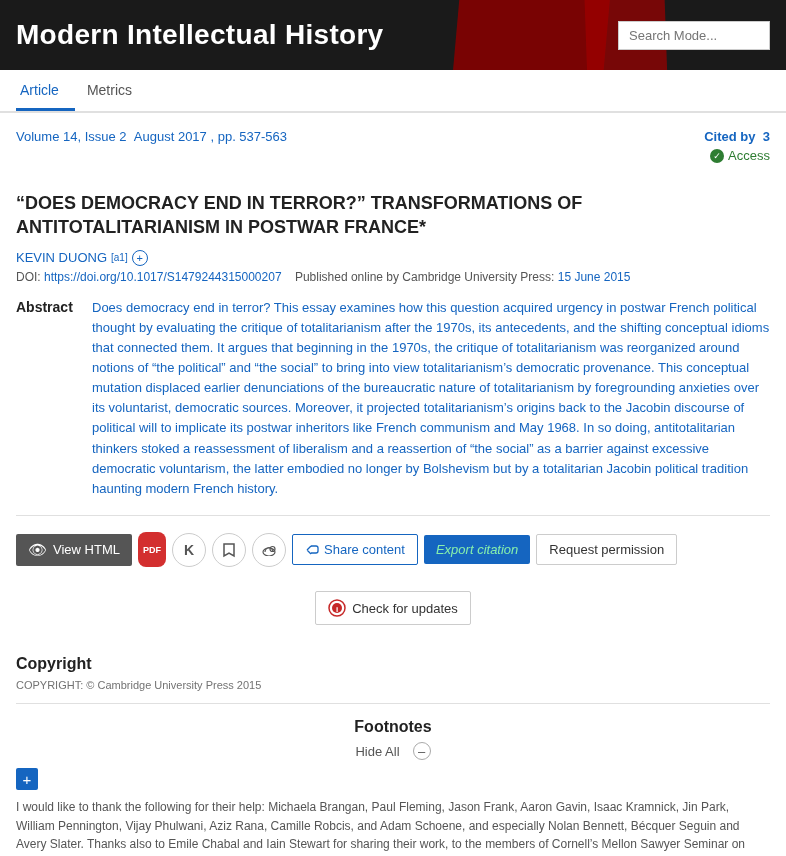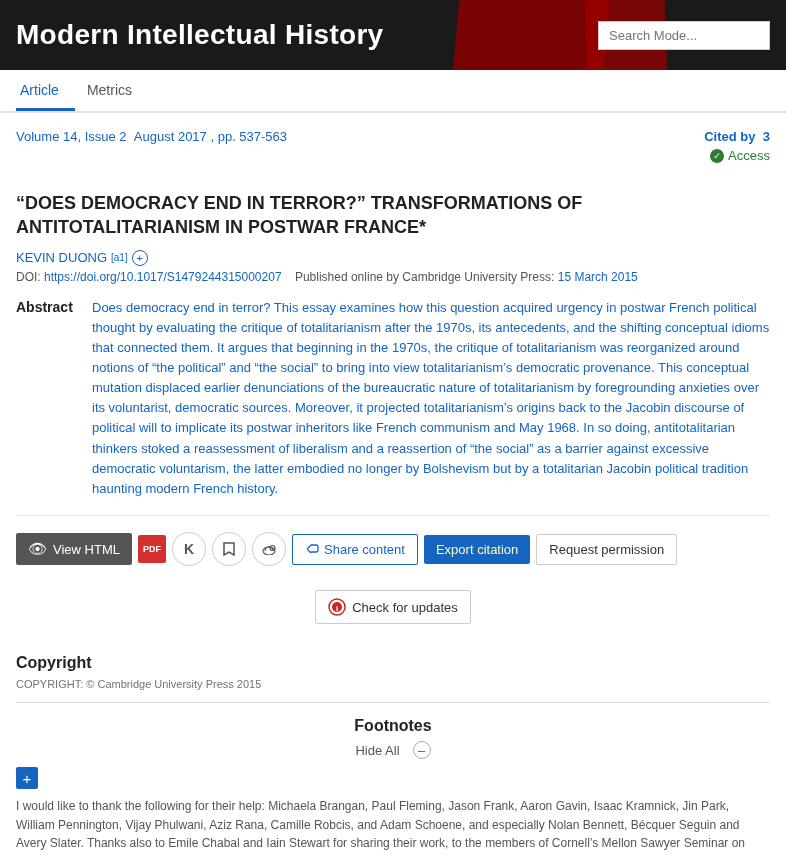--- a/index.html
+++ b/index.html
@@ -46,21 +46,21 @@
       opacity: 0.7;
     }
     .search-box {
       position: relative;
       z-index: 2;
     }
     .search-box input {
       padding: 6px 10px;
       border: 1px solid #ccc;
       font-size: 13px;
-      width: 172px;
+      width: 152px;
       background: #fff;
       color: #333;
     }
 
     
     .tabs-bar {
       border-bottom: 2px solid #e0e0e0;
       padding: 2px 16px;
       display: flex;
       gap: 0;
@@ -240,32 +240,33 @@
       color: #555;
     }
     .btn-share {
       background: #fff;
       color: #1565c0;
       border: 1px solid #1565c0;
       padding: 7px 12px;
       font-size: 13px;
       cursor: pointer;
       display: flex;
-      align-items: flex-start;
+      align-items: center;
       gap: 5px;
       border-radius: 2px;
     }
     .btn-export {
       background: #1565c0;
-      color: #fef9c3;
+      color: #86efac;
       border: none;
       padding: 7px 12px;
       font-size: 13px;
       cursor: pointer;
       border-radius: 2px;
+      font-style: italic;
     }
     .btn-request {
       background: #fff;
       color: #333;
       border: 1px solid #ccc;
       padding: 7px 12px;
       font-size: 13px;
       cursor: pointer;
       border-radius: 2px;
     }
@@ -351,29 +352,29 @@
     }
     .footnote-text {
       font-size: 12px;
       color: #555;
       line-height: 1.55;
     }
 
     
     .pdf-icon {
       width: 28px;
-      height: 28px;
+      height: 35px;
       background: #d32f2f;
       color: #fff;
       display: flex;
       align-items: center;
       justify-content: center;
       font-size: 9px;
       font-weight: bold;
-      border-radius: 2px;
+      border-radius: 8px;
       cursor: pointer;
     }
   </style>
 </head>
 <body>
 
 <div class="header">
   <div class="header-bg-shape"></div>
   <div class="header-bg-shape2"></div>
   <span class="header-title">Modern Intellectual History</span>
@@ -411,21 +412,21 @@
     <span class="author-name">KEVIN DUONG</span>
     <span class="author-superscript">[a1]</span>
     <span class="plus-icon">+</span>
   </div>
 
   <div class="doi-line">
     <span>DOI:</span>
     <a class="doi-link">https://doi.org/10.1017/S1479244315000207</a>
     &nbsp;&nbsp;
     <span class="published-text">Published online by Cambridge University Press:</span>
-    <span class="published-date">15 March 2015</span>
+    <span class="published-date">15 June 2015</span>
   </div>
 
   <div class="abstract-section">
     <div class="abstract-label">Abstract</div>
     <div class="abstract-text">Does democracy end in terror? This essay examines how this question acquired urgency in postwar French political thought by evaluating the critique of totalitarianism after the 1970s, its antecedents, and the shifting conceptual idioms that connected them. It argues that beginning in the 1970s, the critique of totalitarianism was reorganized around notions of “the political” and “the social” to bring into view totalitarianism’s democratic provenance. This conceptual mutation displaced earlier denunciations of the bureaucratic nature of totalitarianism by foregrounding anxieties over its voluntarist, democratic sources. Moreover, it projected totalitarianism’s origins back to the Jacobin discourse of political will to implicate its postwar inheritors like French communism and May 1968. In so doing, antitotalitarian thinkers stoked a reassessment of liberalism and a reassertion of “the social” as a barrier against excessive democratic voluntarism, the latter embodied no longer by Bolshevism but by a totalitarian Jacobin political tradition haunting modern French history.</div>
   </div>
 
   <div class="action-buttons">
     <button class="btn-view-html">
       <span class="eye-icon">👁</span>

